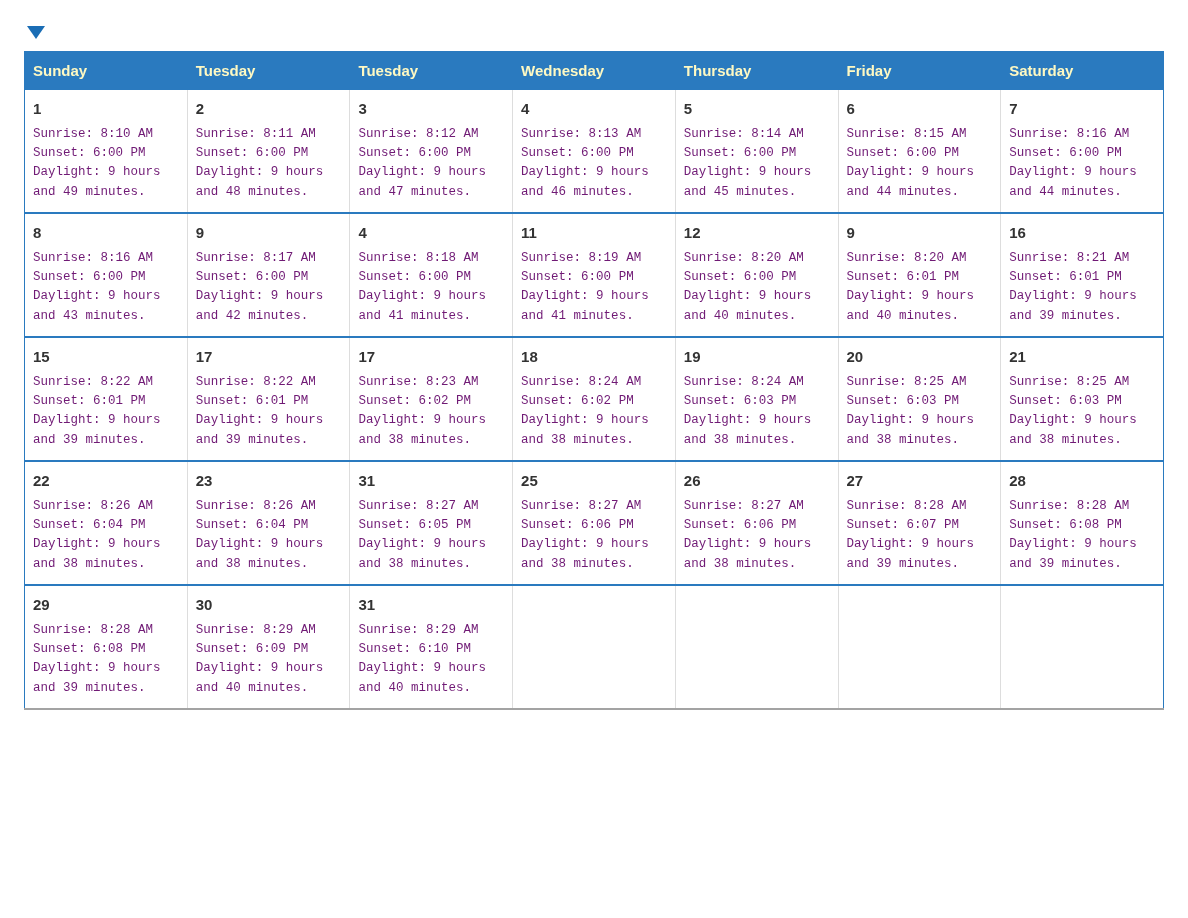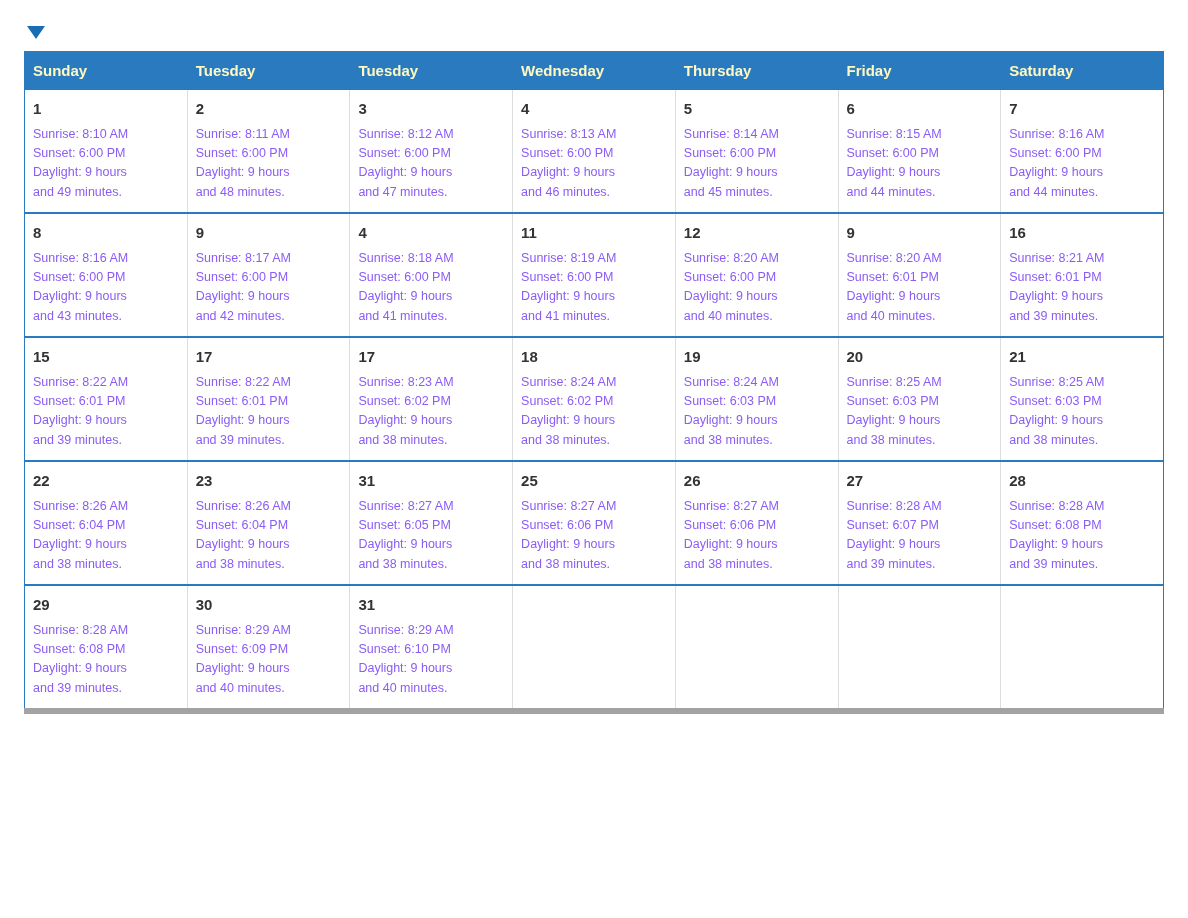--- a/index.html
+++ b/index.html
@@ -85,27 +85,28 @@
     }
     .day-num {
       font-size: 15px;
       font-weight: bold;
       display: block;
       margin-bottom: 4px;
     }
     .day-info {
       font-size: 12.5px;
       line-height: 1.55;
-      color: #8b5cf6;
+      color: #701a75;
+      font-family: Liberation Mono, monospace;
     }
     .empty-cell {
       background: #fff;
     }
     tbody tr:last-child {
-      border-bottom: 6px solid #a3a3a3;
+      border-bottom: 2px solid #a3a3a3;
     }
   </style>
 </head>
 <body>
 
 <div class="header">
   <div class="logo">
     <div style="display:flex;align-items:center;">
       <span class="logo-general"></span>
       <span style="display:inline-block;width:0;height:0;border-left:9px solid transparent;border-right:9px solid transparent;border-top:13px solid #1a6db5;margin-left:3px;margin-top:2px;"></span>

